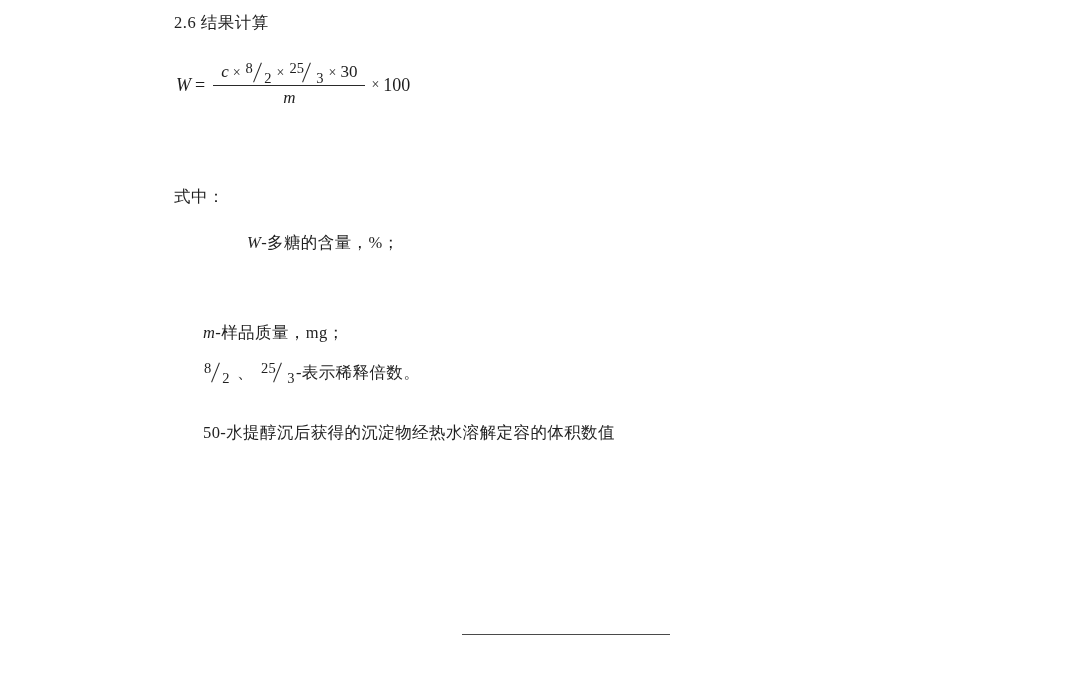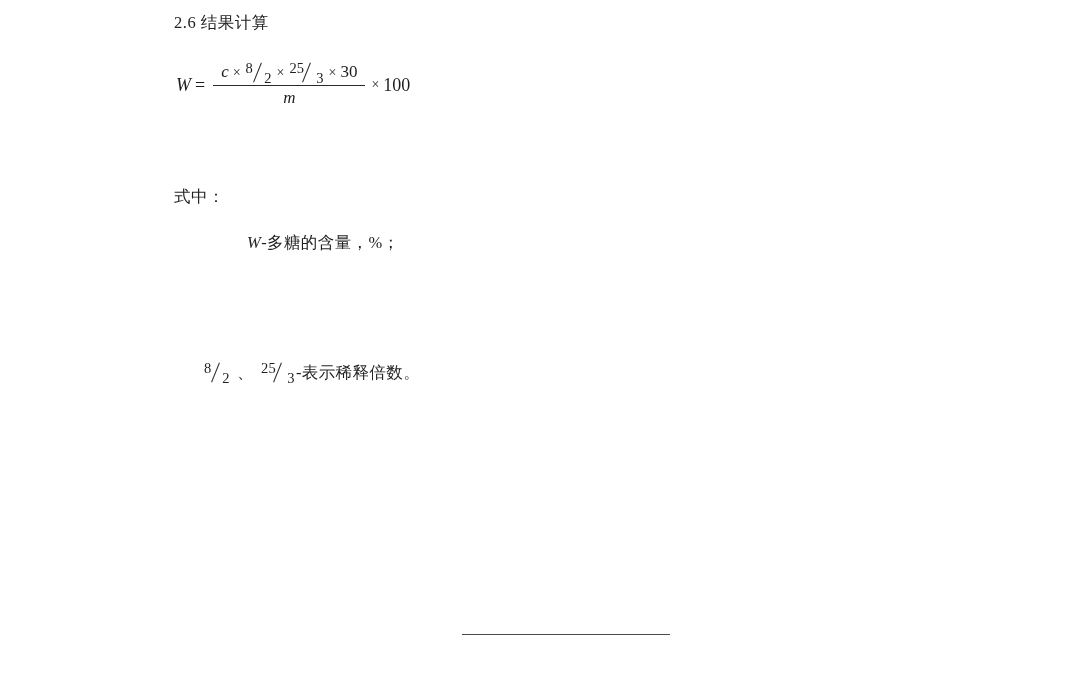--- a/index.html
+++ b/index.html
@@ -171,34 +171,38 @@
     <span>100</span>
   </div>
 
   <div class="txt l-shizhong">式中：</div>
 
   <div class="txt l-w">
     <span class="ital">W</span><span>-多糖的含量，%；</span>
   </div>
 
 
+  <div class="txt l-m">
+    <span class="ital">m</span><span>-样品质量，mg；</span>
+  </div>
 
   <div class="txt l-dilute">
     <span class="sfrac">
       <span class="sn">8</span>
       <span class="sl"></span>
       <span class="sd">2</span>
     </span>
     <span class="gap"></span>
     <span>、</span>
     <span class="gap"></span>
     <span class="sfrac wide">
       <span class="sn">25</span>
       <span class="sl"></span>
       <span class="sd">3</span>
     </span>
     <span>-表示稀释倍数。</span>
   </div>
 
+  <div class="txt l-fifty">50-水提醇沉后获得的沉淀物经热水溶解定容的体积数值</div>
 
   <div class="footer-rule"></div>
 
 </div>
 
 </body></html>

